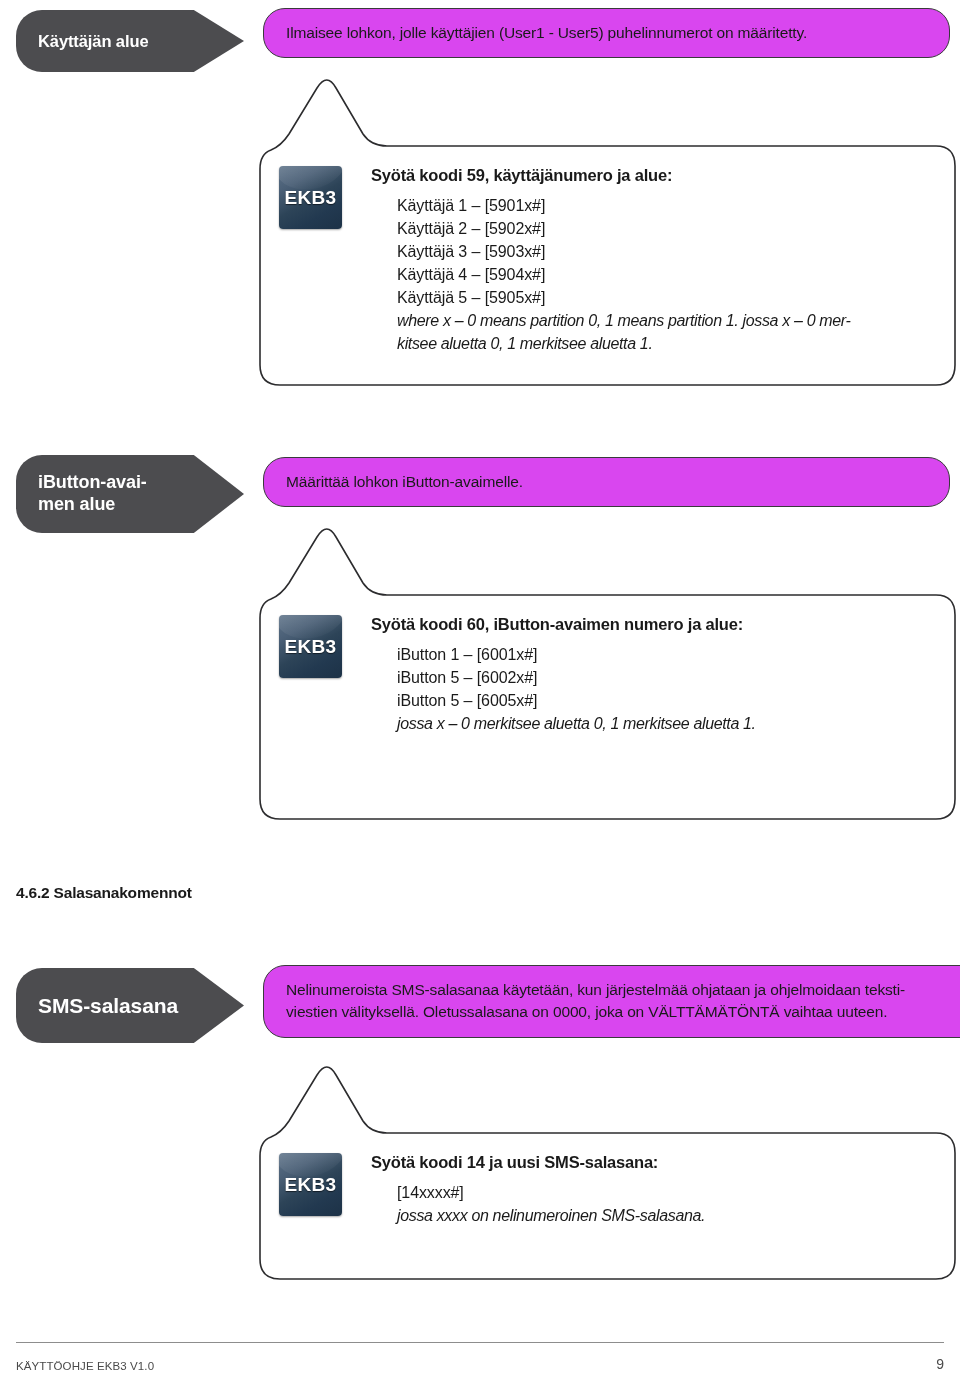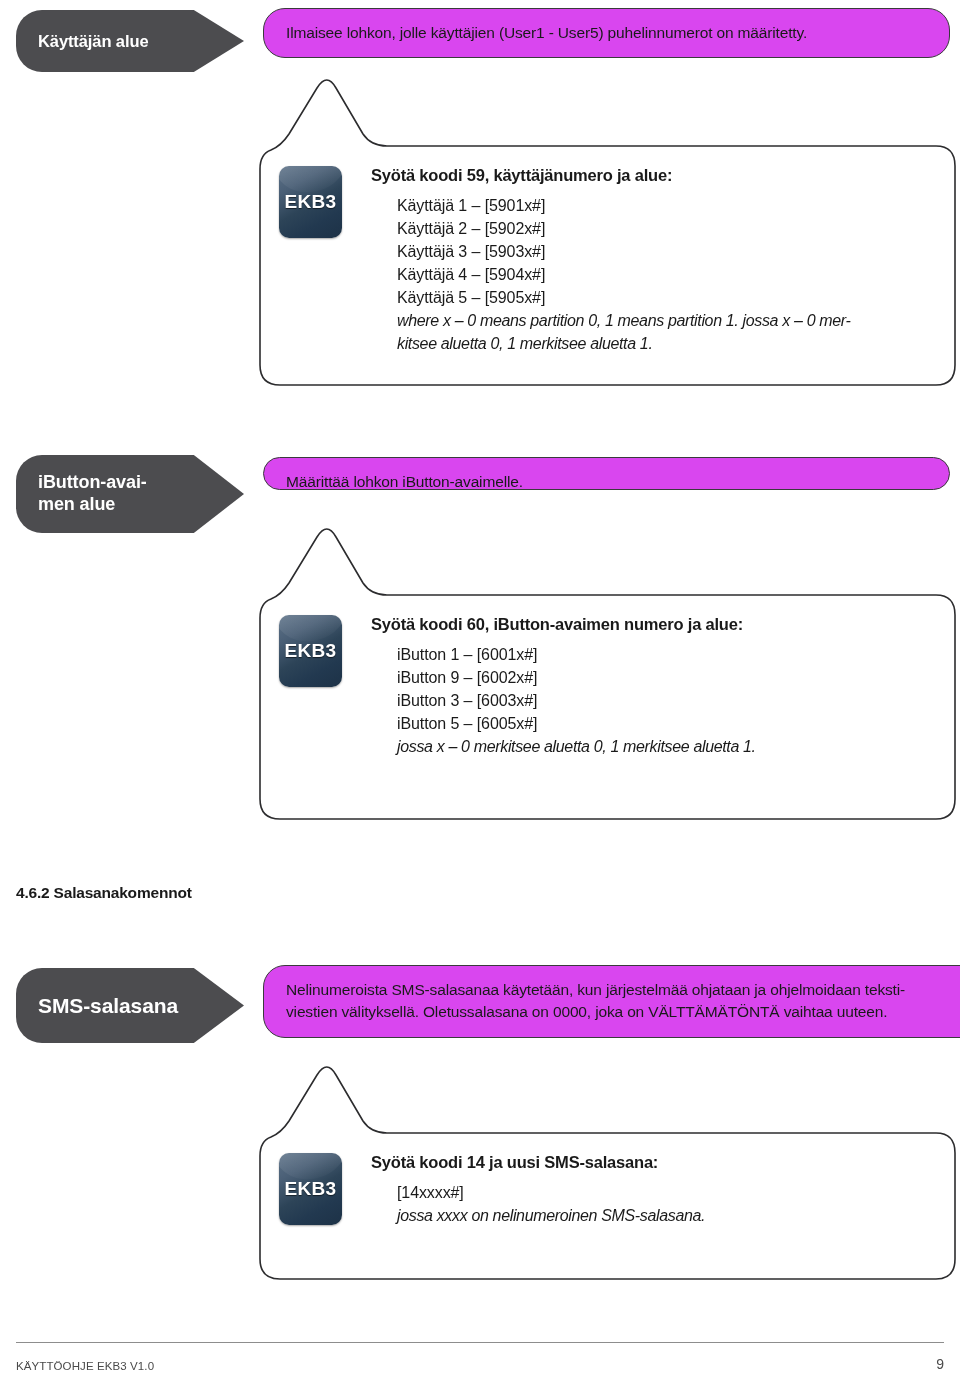--- a/index.html
+++ b/index.html
@@ -67,22 +67,22 @@
     overflow: visible;
   }
   .callout-inner {
     position: absolute;
     display: flex;
     align-items: flex-start;
   }
 
   .ekb-logo {
     width: 63px;
-    height: 72px;
-    border-radius: 10px;
+    height: 63px;
+    border-radius: 4px;
     position: relative;
     flex: 0 0 auto;
     background: linear-gradient(150deg, #5d7288 0%, #4a5f76 26%, #2d4458 52%, #223950 74%, #1d3247 100%);
     box-shadow: 0 1px 2px rgba(0,0,0,0.35);
     overflow: hidden;
   }
   .ekb-logo::before {
     content: "";
     position: absolute;
     left: -6%;
@@ -197,38 +197,37 @@
         </div>
       </div>
     </div>
   </div>
 
   <div class="pennant" style="left:16px; top:455px; width:228px; height:78px; font-size:18px;">
     <span class="ptext">iButton-avai-
 men alue</span>
   </div>
 
-  <div class="desc-box" style="left:263px; top:457px; width:687px; height:33px; font-size:15.5px;">
+  <div class="desc-box" style="left:263px; top:457px; width:687px; height:50px; font-size:15.5px;">
     <span class="dline">Määrittää lohkon iButton-avaimelle.</span>
   </div>
 
   <div class="callout" style="left:259px; top:515px; width:697px; height:305px;">
     <svg class="frame" width="697" height="305" viewBox="0 0 697 305" fill="none" aria-hidden="true">
       <path d="M1 103 L1 284 Q1 304 21 304 L677 304 Q696 304 696 284 L696 100 Q696 80 677 80 L128 80 Q112 80 104 68 L77 22 Q68 6 58 22 L30 68 Q22 80 12 84 Q1 88 1 103 Z" stroke="#2c2c2e" stroke-width="1.6" fill="#ffffff" stroke-linejoin="round"></path>
     </svg>
     <div class="callout-inner" style="left:20px; top:100px; width:660px;">
       <div class="ekb-logo">
         <span class="ekb-text">EKB3</span>
       </div>
       <div class="callout-body">
         <div class="callout-title">Syötä koodi 60, iButton-avaimen numero ja alue:</div>
         <div class="callout-list">
           <span class="cl">iButton 1 – [6001x#]</span>
-          <span class="cl">iButton 9 – [6002x#]</span>
-          <span class="cl">iButton 3 – [6003x#]</span>
+          <span class="cl">iButton 5 – [6002x#]</span>
           <span class="cl">iButton 5 – [6005x#]</span>
           <span class="cl italic">jossa x – 0 merkitsee aluetta 0, 1 merkitsee aluetta 1.</span>
         </div>
       </div>
     </div>
   </div>
 
   <div class="section-heading" style="left:16px; top:884px;">4.6.2 Salasanakomennot</div>
 
   <div class="pennant" style="left:16px; top:968px; width:228px; height:75px; font-size:21px;">

